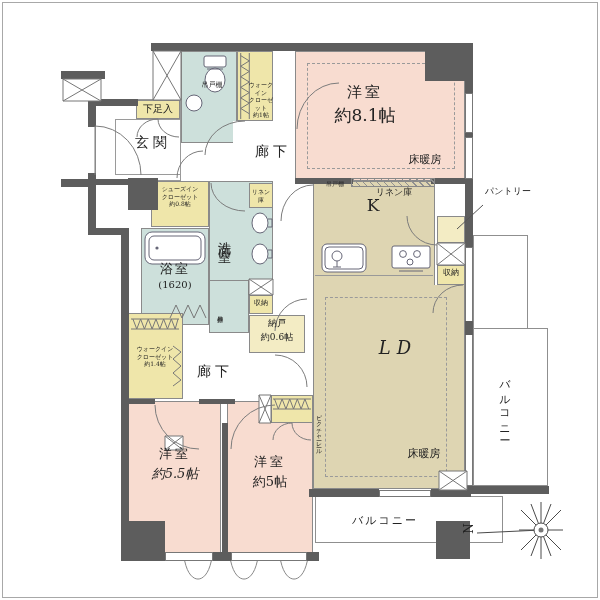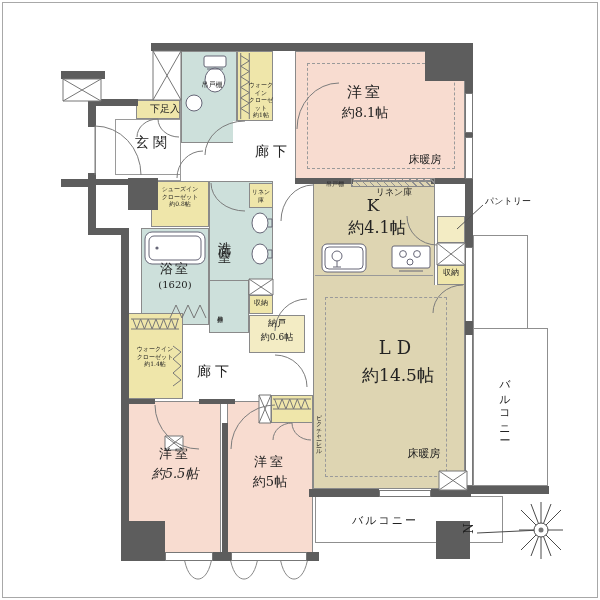--- a/index.html
+++ b/index.html
@@ -256,40 +256,38 @@
           <line x1="58" y1="13" x2="98" y2="53"></line>
           <line x1="98" y1="13" x2="58" y2="53"></line>
           <line x1="68" y1="7" x2="88" y2="59"></line>
           <line x1="88" y1="7" x2="68" y2="59"></line>
           <circle cx="78" cy="33" r="7" fill="#fff"></circle>
           <circle cx="78" cy="33" r="2.5" fill="#777" stroke="none"></circle>
         </g>
       </svg>
 
   <div class="lbl" style="left:118px;top:131px;width:64px;font-size:14px;letter-spacing:4px;font-family:Liberation Serif, serif;">玄関</div>
-  <div class="lbl" style="left:133px;top:100px;width:44px;font-size:10px;text-align:right;">下足入</div>
+  <div class="lbl" style="left:133px;top:100px;width:44px;font-size:10px;">下足入</div>
   <div class="lbl" style="left:149px;top:182px;width:56px;font-size:6px;">シューズイン
 クローゼット
 約0.8帖</div>
   <div class="lbl" style="left:188px;top:78px;width:42px;font-size:7px;">吊戸棚</div>
   <div class="lbl" style="left:244px;top:78px;width:28px;font-size:6px;">ウォークイン
 クローゼット
 約1帖</div>
   <div class="lbl" style="left:242px;top:140px;width:56px;font-size:14px;letter-spacing:4px;">廊下</div>
   <div class="lbl" style="left:300px;top:80px;width:124px;font-size:15px;letter-spacing:3px;">洋室</div>
-  <div class="lbl" style="left:300px;top:102px;width:124px;font-size:13px;text-align:center;">約8.1帖</div>
+  <div class="lbl" style="left:300px;top:102px;width:124px;font-size:17px;text-align:center;">約8.1帖</div>
   <div class="lbl" style="left:390px;top:150px;width:64px;font-size:11px;">床暖房</div>
   <div class="lbl" style="left:316px;top:177px;width:32px;font-size:6px;">吊戸棚</div>
   <div class="lbl" style="left:350px;top:184px;width:82px;font-size:9px;">リネン庫</div>
   <div class="lbl" style="left:350px;top:192px;width:40px;font-size:17px;">K</div>
-  <div class="lbl" style="left:320px;top:215px;width:108px;font-size:16px;">約4.1帖</div>
-  <div class="lbl" style="left:472px;top:193px;width:66px;font-size:9px;">パントリー</div>
+  <div class="lbl" style="left:472px;top:183px;width:66px;font-size:9px;">パントリー</div>
   <div class="lbl" style="left:434px;top:265px;width:28px;font-size:8px;">収納</div>
-  <div class="lbl" style="left:352px;top:334px;width:86px;font-size:18px;letter-spacing:6px;">LD</div>
-  <div class="lbl" style="left:334px;top:362px;width:122px;font-size:17px;">約14.5帖</div>
+  <div class="lbl" style="left:352px;top:334px;width:86px;font-size:18px;letter-spacing:6px;font-style:italic;">LD</div>
   <div class="lbl" style="left:388px;top:444px;width:66px;font-size:11px;">床暖房</div>
   <div class="lbl vert" style="left:308px;top:386px;width:12px;height:84px;font-size:6px;">ピクチャーレール</div>
   <div class="lbl" style="left:250px;top:315px;width:48px;font-size:9px;">納戸</div>
   <div class="lbl" style="left:248px;top:329px;width:52px;font-size:9px;">約0.6帖</div>
   <div class="lbl" style="left:246px;top:296px;width:24px;font-size:7px;">収納</div>
   <div class="lbl vert" style="left:209px;top:192px;width:20px;height:84px;font-size:13px;letter-spacing:4px;">洗面室</div>
   <div class="lbl" style="left:246px;top:185px;width:24px;font-size:6px;">リネン庫</div>
   <div class="lbl vert" style="left:209px;top:288px;width:12px;height:42px;font-size:6px;">吊戸棚</div>
   <div class="lbl" style="left:144px;top:258px;width:56px;font-size:13px;letter-spacing:2px;">浴室</div>
   <div class="lbl" style="left:144px;top:276px;width:56px;font-size:10px;">(1620)</div>

